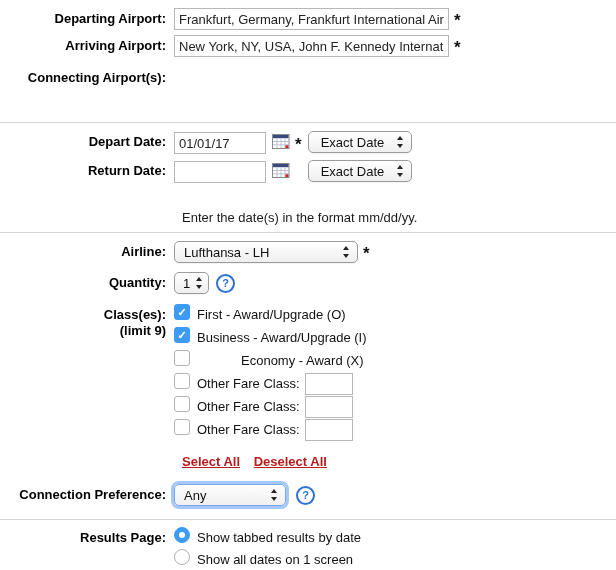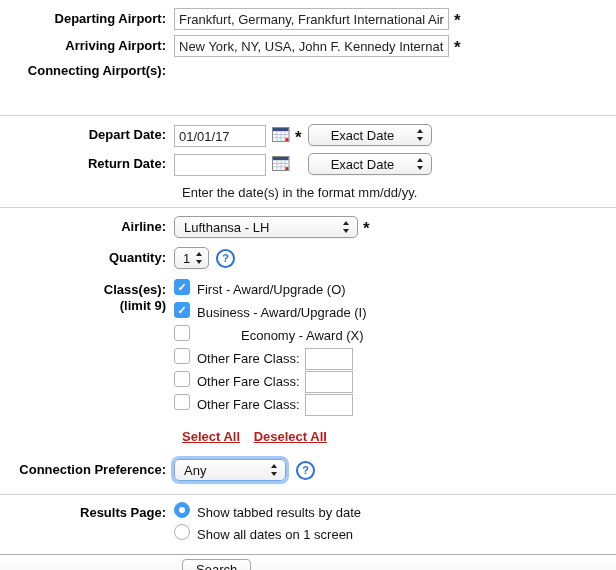--- a/index.html
+++ b/index.html
@@ -20,21 +20,21 @@
 
   .req{font-size:17px;font-weight:bold;line-height:20px;position:relative;top:2px;margin-left:5px;}
 
   .aqua-select{display:inline-flex;align-items:center;height:22px;box-sizing:border-box;border:1px solid #9b9b9b;
     border-radius:5px;background:linear-gradient(#ffffff,#efefef);padding:0 22px 0 9px;position:relative;
     font-size:13px;color:#111;box-shadow:0 1px 1px rgba(0,0,0,0.05);cursor:default;white-space:nowrap;}
   .aqua-select.focused{box-shadow:0 0 0 3px rgba(105,163,243,0.6);border-color:#74a7ec;}
   .arrows{position:absolute;right:7px;top:50%;transform:translateY(-50%);width:7px;height:12px;}
   .arrows::before{content:"";position:absolute;top:0;left:0;border-left:3.5px solid transparent;border-right:3.5px solid transparent;border-bottom:4.5px solid #222;}
   .arrows::after{content:"";position:absolute;bottom:0;left:0;border-left:3.5px solid transparent;border-right:3.5px solid transparent;border-top:4.5px solid #222;}
-  .sel-exact{width:124px;justify-content:center;padding-right:24px;}
+  .sel-exact{width:104px;justify-content:center;padding-right:24px;}
   .sel-airline{width:184px;}
   .sel-qty{padding:0 18px 0 8px;}
   .sel-conn{width:112px;}
 
   .cb{width:16px;height:16px;border-radius:3px;border:1px solid #b3b3b3;background:#fff;display:inline-flex;
     align-items:center;justify-content:center;box-sizing:border-box;flex:0 0 16px;}
   .cb.on{background:#3d9bf5;border-color:#3d9bf5;}
   .cb.on::after{content:"✓";color:#fff;font-size:11px;font-weight:bold;line-height:1;}
   .radio{width:16px;height:16px;border-radius:50%;border:1px solid #b0b0b0;background:#fff;position:relative;box-sizing:border-box;flex:0 0 16px;}
   .radio.on{background:#3d9bf5;border-color:#3d9bf5;}
@@ -70,21 +70,21 @@
   </div>
 
   <div class="row" style="margin-top:5px;">
     <div class="lbl">Arriving Airport:</div>
     <div class="content">
       <input class="txt airport-input" type="text" value="New York, NY, USA, John F. Kennedy International Airpo" style="">
       <span class="req">*</span>
     </div>
   </div>
 
-  <div class="row" style="margin-top:6px;">
+  <div class="row" style="margin-top:13px;">
     <div class="lbl" style="line-height:16px;">Connecting Airport(s):</div>
   </div>
 
   <div class="divider" style="margin-top:36px;"></div>
 
   <div class="row" style="margin-top:8px;">
     <div class="lbl">Depart Date:</div>
     <div class="content" style="height:24px;">
       <input class="txt date-input" type="text" value="01/01/17" style="">
       <span class="cal">
@@ -127,21 +127,21 @@
       </span>
       <span class="slot">
         <span class="aqua-select sel-exact">
           <span>Exact Date</span>
           <span class="arrows"></span>
         </span>
       </span>
     </div>
   </div>
 
-  <div class="indent hint" style="margin-top:8px;">Enter the date(s) in the format mm/dd/yy.</div>
+  <div class="indent hint" style="margin-top:26px;">Enter the date(s) in the format mm/dd/yy.</div>
 
   <div class="divider" style="margin-top:6px;"></div>
 
   <div class="row" style="margin-top:8px;">
     <div class="lbl">Airline:</div>
     <div class="content">
       <span class="aqua-select sel-airline">
         <span>Lufthansa - LH</span>
         <span class="arrows"></span>
       </span>

